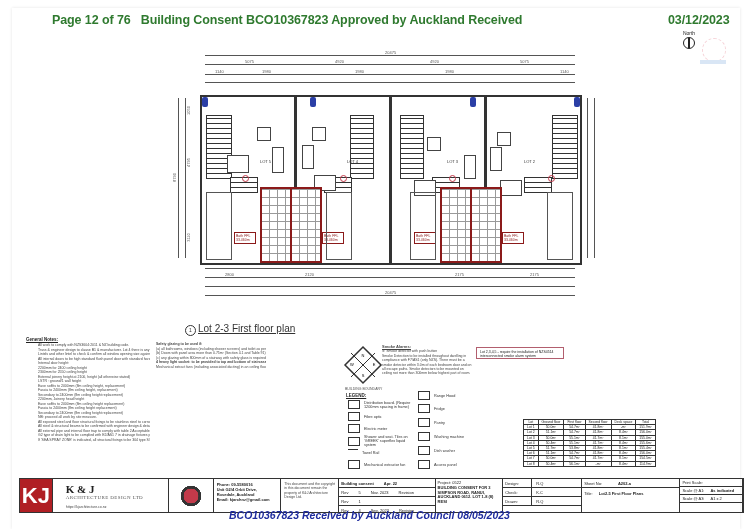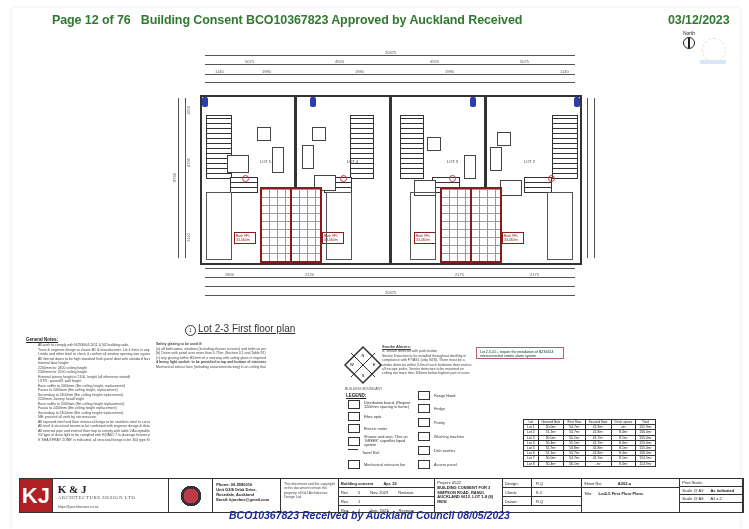--- a/index.html
+++ b/index.html
@@ -39,21 +39,21 @@
   .leg .sym{width:10px;height:7px;border:1px solid #333;flex:none;}
   .smoke-notes{position:absolute;left:382px;top:345px;width:90px;font-size:3.5px;line-height:4.4px;color:#444;}
   .smoke-notes .h{font-weight:bold;text-decoration:underline;font-size:4px;}
   .callout{position:absolute;left:476px;top:347px;width:88px;height:12px;border:1.5px solid #b25e6e;font-size:3.5px;padding:2px 3px;box-sizing:border-box;line-height:4px;}
   table.area{position:absolute;left:523px;top:419px;border-collapse:collapse;font-size:3.4px;}
   table.area td,table.area th{border:0.8px solid #333;padding:0 3px;height:4.2px;line-height:4.2px;text-align:center;white-space:nowrap;font-weight:normal;}
   
   .tb{position:absolute;left:19px;top:478px;width:723px;height:33px;border:1px solid #333;display:flex;}
   .tb > div{border-right:1px solid #333;box-sizing:border-box;height:100%;position:relative;}
   .logo{width:34px;background:#b01f24;display:flex;align-items:center;justify-content:center;color:#fff;font-size:22px;font-weight:bold;}
-  .firm{width:120px;padding:4px 5px;}
+  .firm{width:120px;padding:4px 13px;}
   .firm .n{font-family:"Liberation Serif",serif;font-weight:bold;font-size:11px;}
   .firm .s{font-family:"Liberation Serif",serif;font-size:5px;letter-spacing:.4px;color:#555;}
   .firm .u{font-size:3.5px;color:#444;margin-top:5px;}
   .badge{width:46px;display:flex;align-items:center;justify-content:center;}
   .badge .b{width:26px;height:26px;border-radius:50%;background:radial-gradient(circle,#c23a4a 40%,#333 41%,#333 55%,#fff 56%);}
   .contact{width:70px;font-size:4px;line-height:5px;padding:3px;font-weight:bold;}
   .copy{width:60px;font-size:3.5px;line-height:4.3px;padding:3px;color:#444;}
   .revs{width:100px;font-size:4px;}
   .revs .r{border-bottom:0.8px solid #333;height:8px;padding-left:2px;display:flex;gap:10px;align-items:center;}
   .proj{width:70px;font-size:4px;padding:2px;font-weight:bold;line-height:4.8px;}

